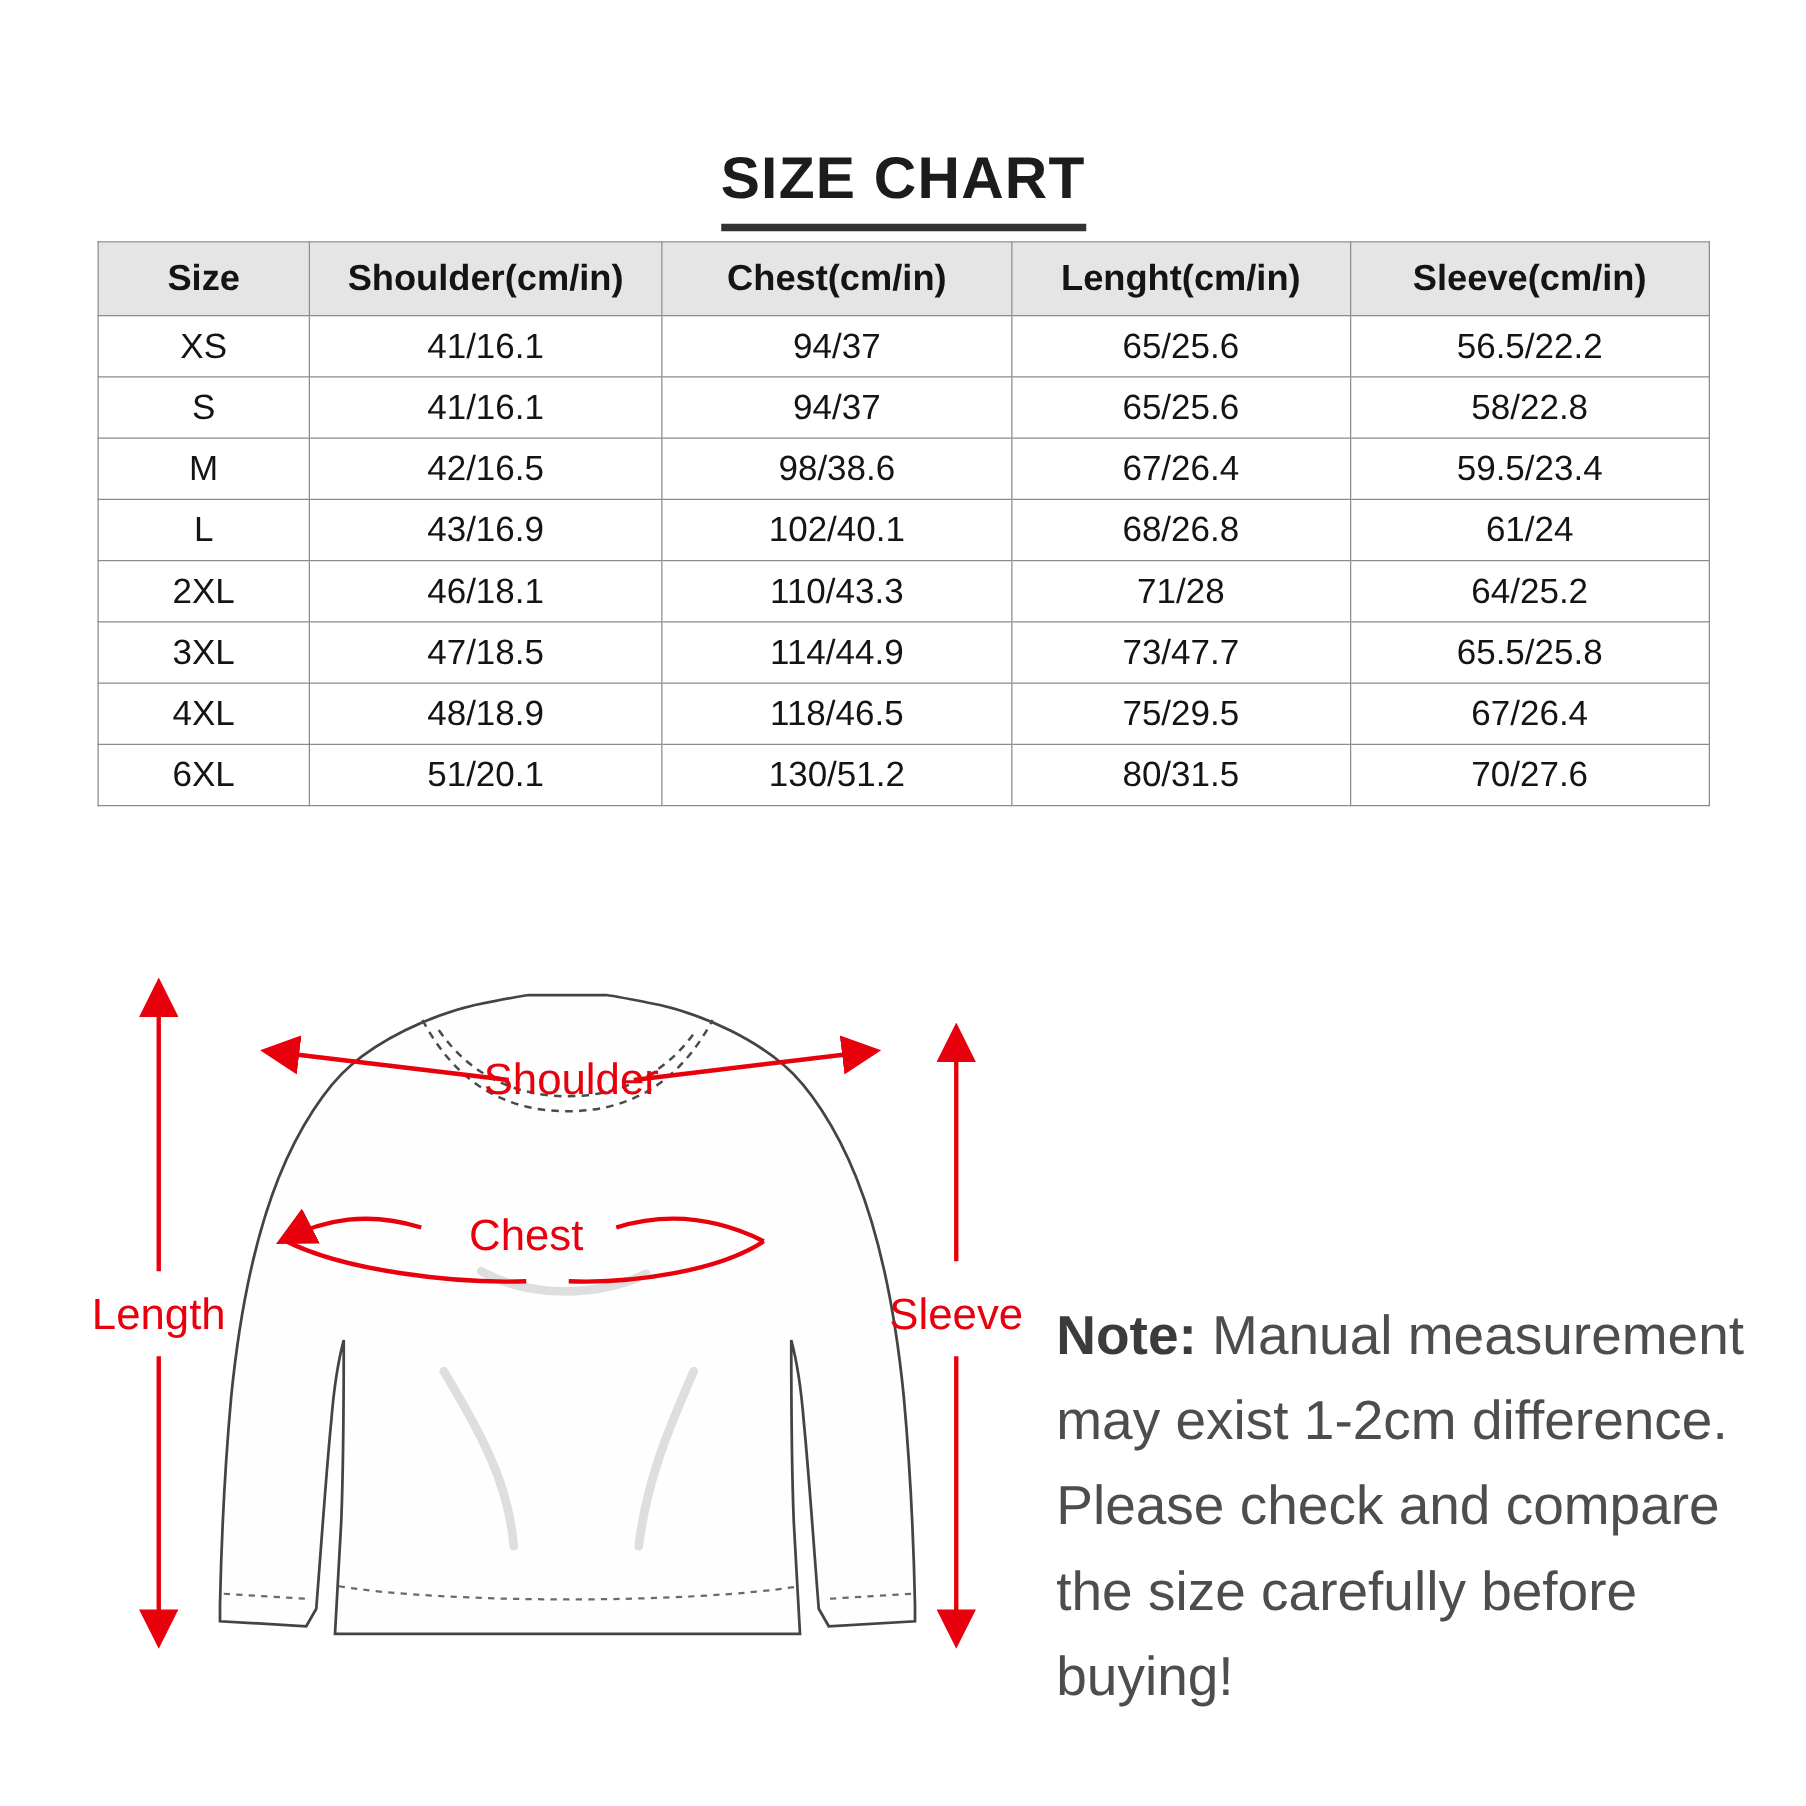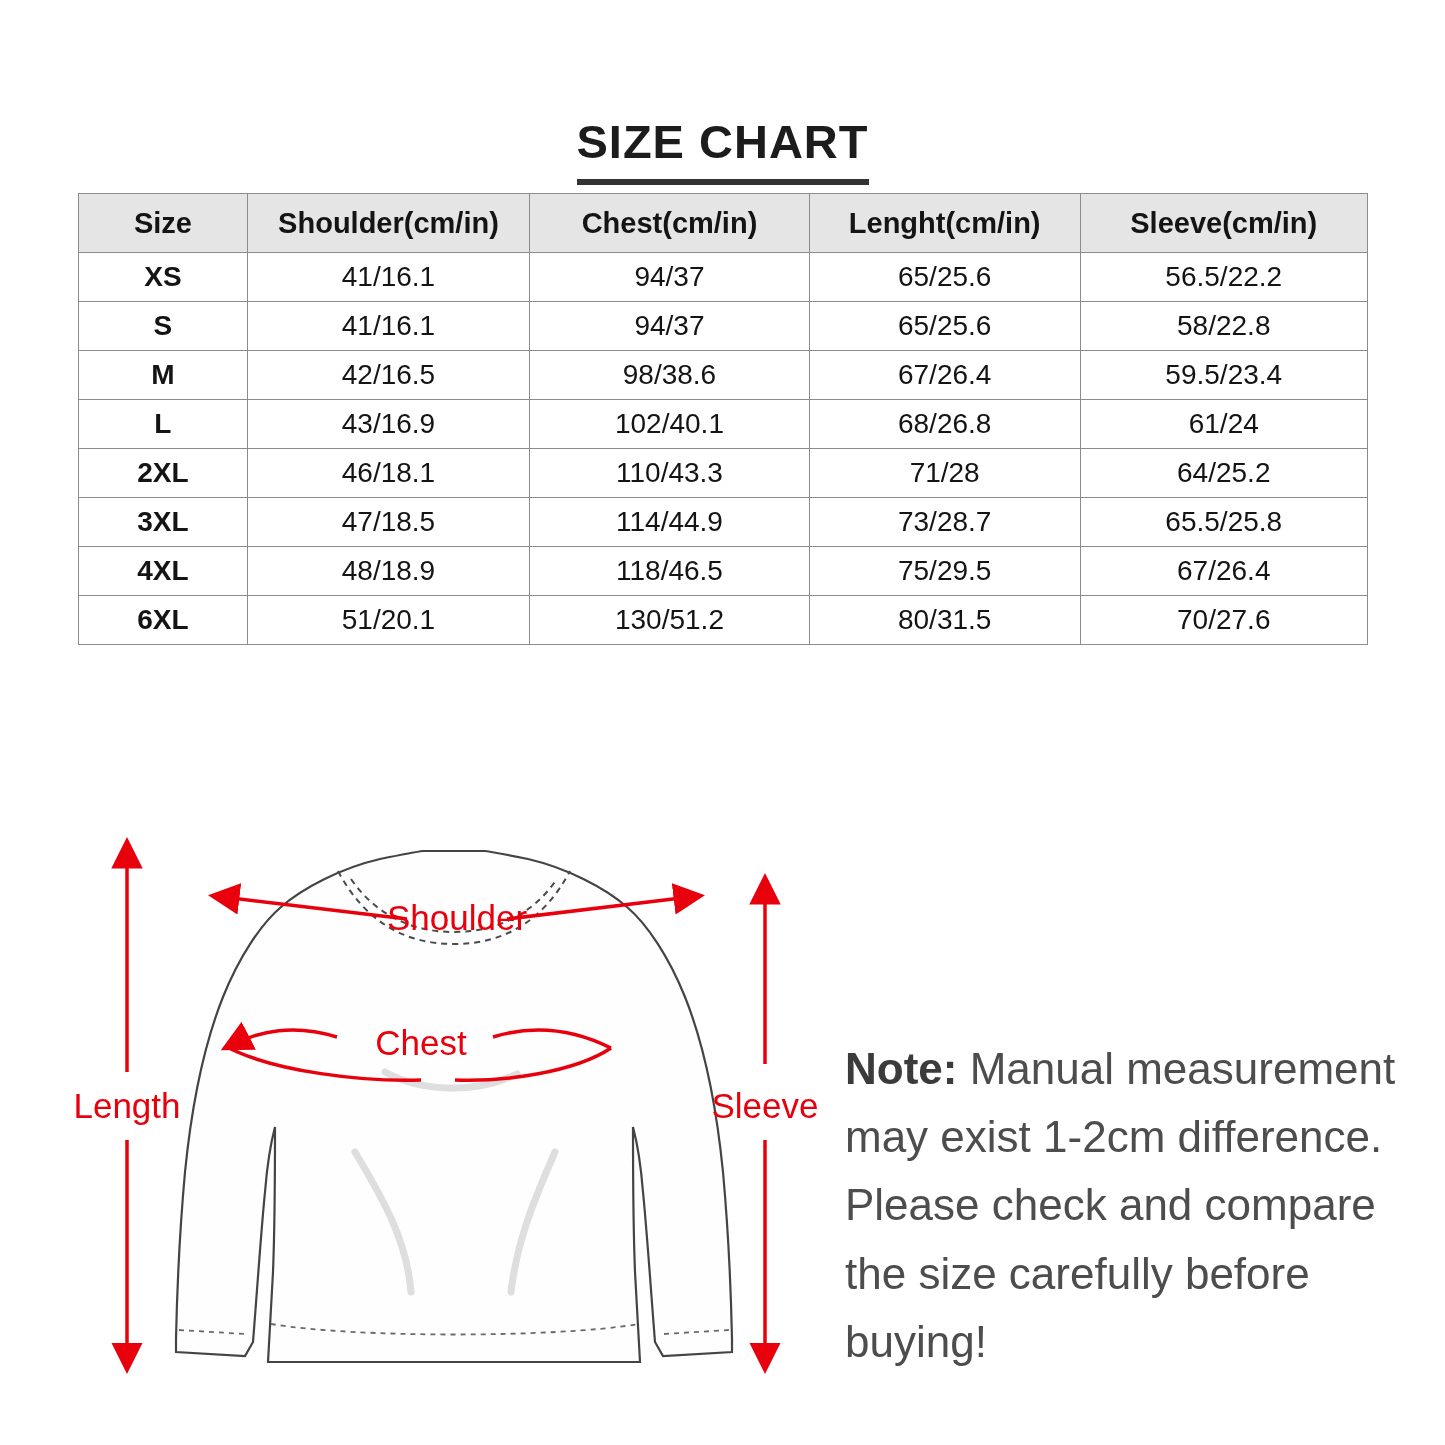--- a/index.html
+++ b/index.html
@@ -55,33 +55,33 @@
     height: 48px;
     padding: 0;
   }
   table.size-table thead th {
     background: #e5e5e5;
     font-weight: bold;
     font-size: 29px;
     height: 58px;
   }
   table.size-table tbody td:first-child {
-    font-weight: bold;
+    font-weight: normal;
   }
   col.c-size { width: 13.1%; }
   col.c-sh   { width: 21.9%; }
   col.c-ch   { width: 21.7%; }
   col.c-le   { width: 21.0%; }
   col.c-sl   { width: 22.3%; }
 
   
   .illus {
     position: absolute;
     left: 55px;
-    top: 822px;
+    top: 767px;
     width: 790px;
     height: 590px;
   }
   .illus svg { display: block; }
 
   
   .note {
     position: absolute;
     left: 845px;
     top: 1035px;
@@ -153,21 +153,21 @@
         <td>2XL</td>
         <td>46/18.1</td>
         <td>110/43.3</td>
         <td>71/28</td>
         <td>64/25.2</td>
       </tr>
       <tr>
         <td>3XL</td>
         <td>47/18.5</td>
         <td>114/44.9</td>
-        <td>73/28.7</td>
+        <td>73/47.7</td>
         <td>65.5/25.8</td>
       </tr>
       <tr>
         <td>4XL</td>
         <td>48/18.9</td>
         <td>118/46.5</td>
         <td>75/29.5</td>
         <td>67/26.4</td>
       </tr>
       <tr>

